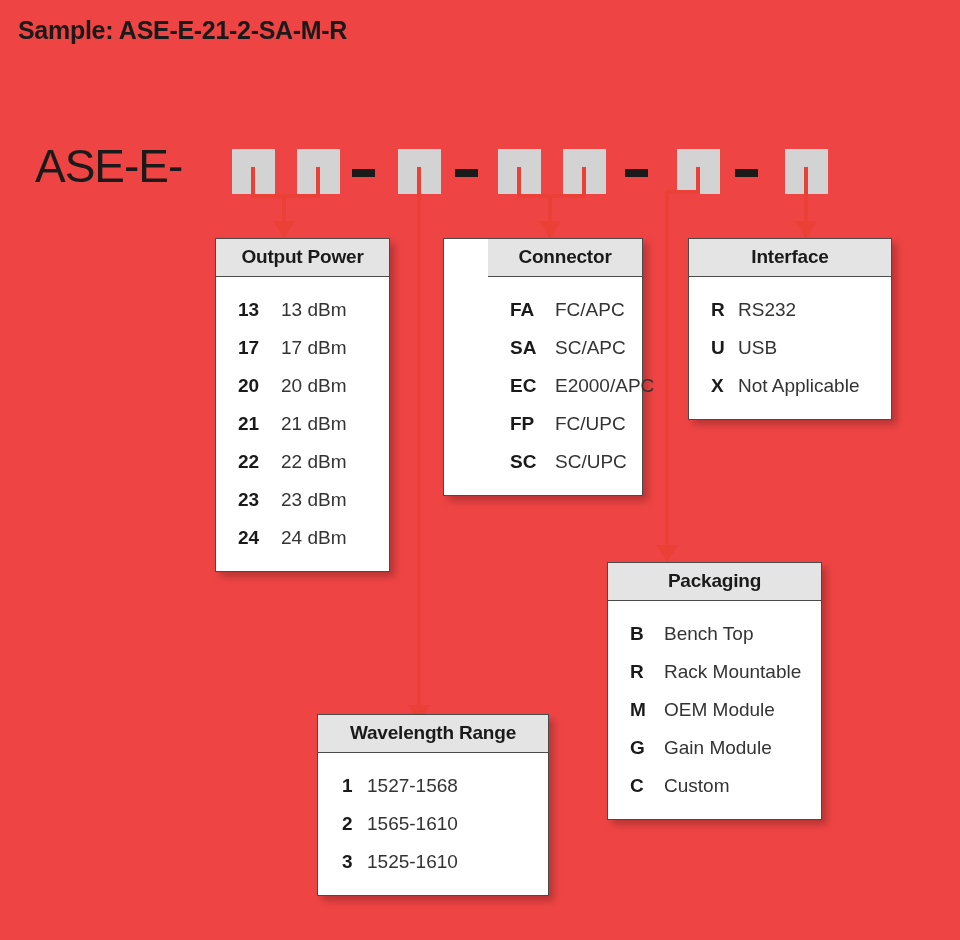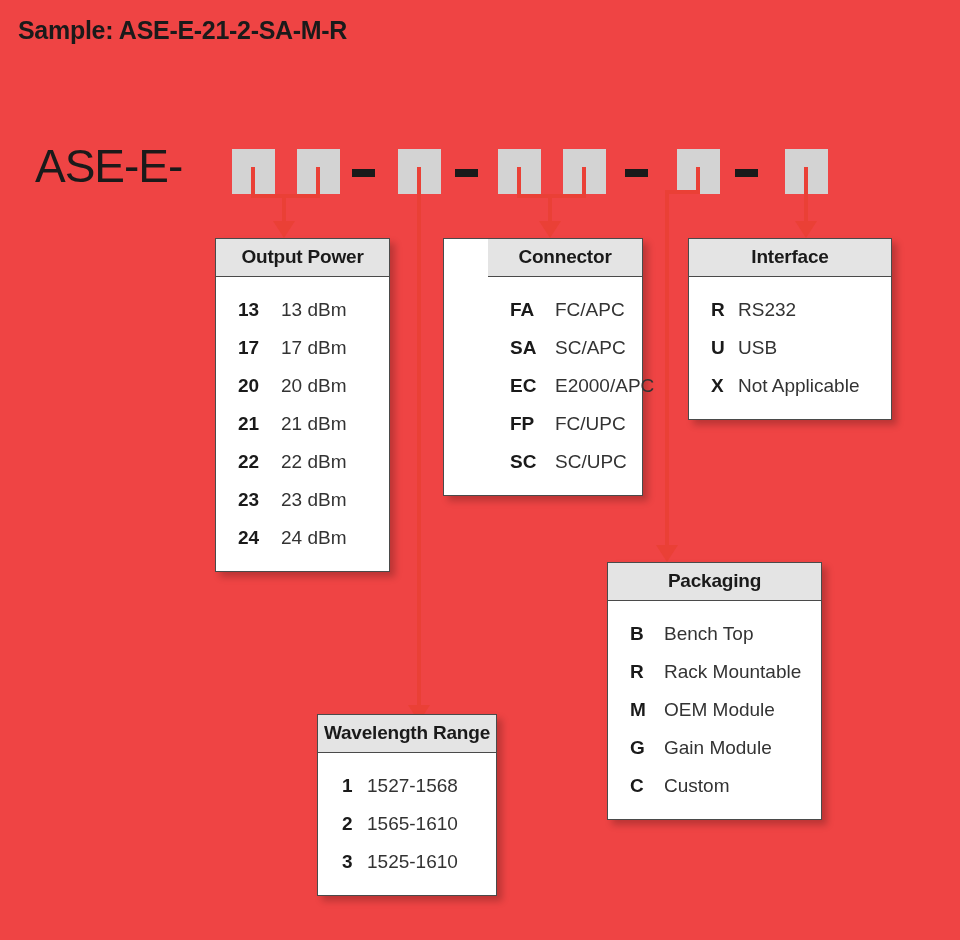--- a/index.html
+++ b/index.html
@@ -281,21 +281,21 @@
         <span class="spec-code">G</span>
         <span class="spec-desc">Gain Module</span>
       </div>
       <div class="spec-row">
         <span class="spec-code">C</span>
         <span class="spec-desc">Custom</span>
       </div>
     </div>
   </div>
 
-  <div class="spec-table" id="table-wavelength" style="left:317px; top:714px; width:180px;">
+  <div class="spec-table" id="table-wavelength" style="left:317px; top:714px; width:232px;">
     <div class="spec-header">Wavelength Range</div>
     <div class="spec-body">
       <div class="spec-row">
         <span class="spec-code">1</span>
         <span class="spec-desc">1527-1568</span>
       </div>
       <div class="spec-row">
         <span class="spec-code">2</span>
         <span class="spec-desc">1565-1610</span>
       </div>

